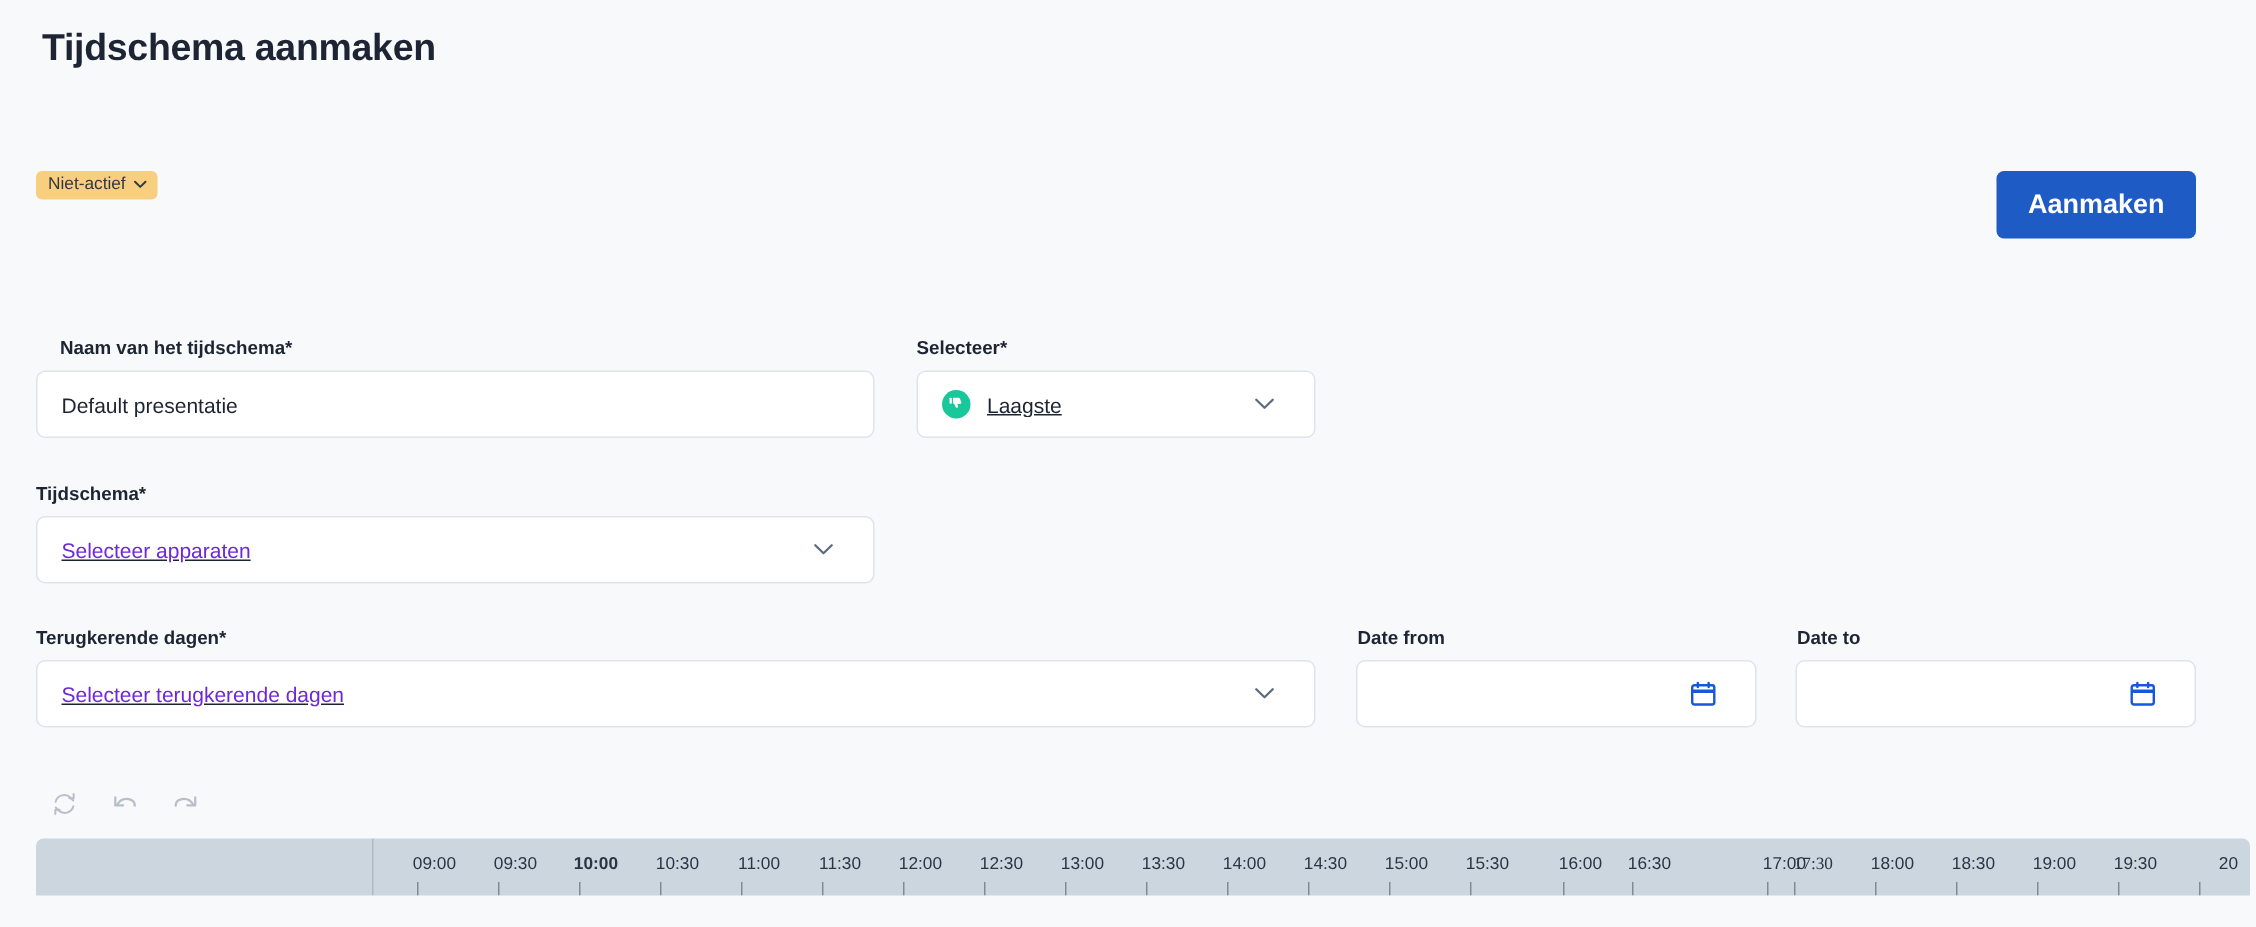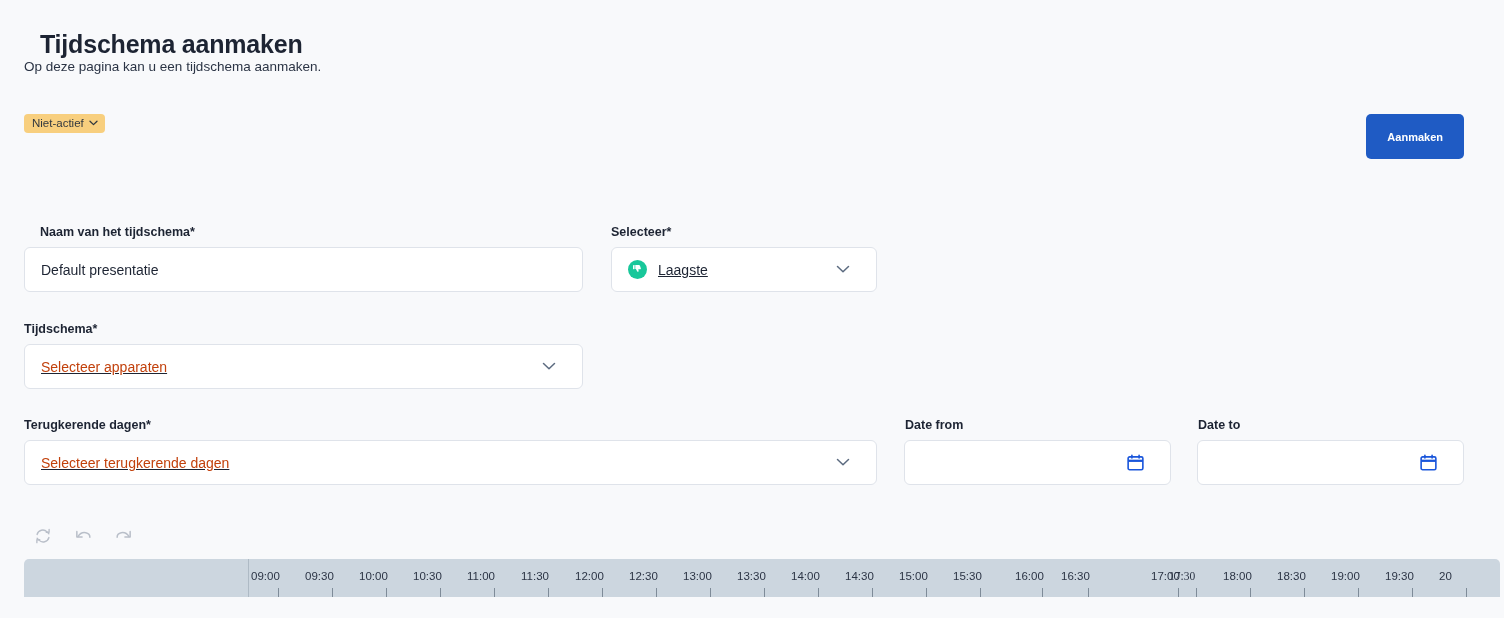--- a/index.html
+++ b/index.html
@@ -11,21 +11,21 @@
     font-family: "Liberation Sans", sans-serif;
     color: #1d2433;
     overflow: hidden;
   }
   .page { position: relative; width: 1504px; height: 618px; }
 
   
   .page-title {
     position: absolute; left: 24px; top: 14px;
     font-size: 25px; font-weight: bold; letter-spacing: -0.2px;
-    color: #1d2433; margin: 16px;
+    color: #1d2433; margin: 4px;
   }
   .page-subtitle {
     position: absolute; left: 24px; top: 59px;
     font-size: 13.5px; color: #2b3445; margin: 0;
   }
 
   
   .status-badge {
     position: absolute; left: 24px; top: 114px;
     display: inline-flex; align-items: center; gap: 5px;
@@ -36,21 +36,21 @@
   .status-badge .chev { display: inline-block; line-height: 0; }
   .status-badge .chev svg { display: block; }
 
   
   .btn-primary {
     position: absolute; right: 40px; top: 114px;
     background: #1f5bc4; color: #ffffff;
     border: none; border-radius: 5px;
     height: 45px; padding: 0 21px;
     font-family: "Liberation Sans", sans-serif;
-    font-size: 11px; font-weight: bold;
+    font-size: 18px; font-weight: bold;
     cursor: pointer;
   }
 
   
   .field-label {
     position: absolute;
     font-size: 12.5px; font-weight: bold; color: #1d2433;
   }
   .control {
     position: absolute;
@@ -58,21 +58,21 @@
     border: 1px solid #dfe3ea;
     border-radius: 6px;
     height: 45px;
     display: flex; align-items: center;
     padding: 0 26px 0 16px;
     font-size: 14px;
     color: #1d2433;
   }
   .control.is-select { cursor: pointer; text-decoration: underline; }
   .control .value { flex: 1 1 auto; white-space: nowrap; overflow: hidden; }
-  .control .placeholder { flex: 1 1 auto; color: #c2410c; white-space: nowrap; }
+  .control .placeholder { flex: 1 1 auto; color: #6d28d9; white-space: nowrap; }
   .control .chevron { flex: 0 0 auto; line-height: 0; margin-left: 8px; }
   .control .chevron svg { display: block; }
 
   .prio-icon {
     flex: 0 0 auto;
     width: 19px; height: 19px; border-radius: 50%;
     background: #18c79a;
     margin-right: 11px;
     display: flex; align-items: center; justify-content: center;
   }
@@ -104,36 +104,35 @@
     width: 225px; height: 100%;
     border-right: 1px solid #aebac5;
   }
   .tl-scale { position: absolute; left: 226px; top: 0; right: 0; height: 100%; }
   .tl-slot {
     position: absolute; top: 0; height: 100%;
     border-left: 1px solid transparent;
   }
   .tl-slot .tl-label {
     position: absolute; top: 11px; left: 0; width: 100%;
-    text-align: left;
+    text-align: right;
     font-size: 11.5px; color: #2b3445;
     white-space: nowrap;
   }
   .tl-slot .tl-tick {
     position: absolute; bottom: 0; left: 50%;
     width: 1px; height: 9px; background: #7e8b98;
   }
 </style>
 </head>
 <body>
 
 <div class="page">
 
   <h1 class="page-title">Tijdschema aanmaken</h1>
-  <p class="page-subtitle">Op deze pagina kan u een tijdschema aanmaken.</p>
 
   <div class="status-badge">
     <span>Niet-actief</span>
     <span class="chev">
       <svg width="9" height="6" viewBox="0 0 9 6" fill="none">
         <path d="M1 1.2L4.5 4.6L8 1.2" stroke="#32383f" stroke-width="1.3" stroke-linecap="round" stroke-linejoin="round"></path>
       </svg>
     </span>
   </div>
 
@@ -230,21 +229,21 @@
     <div class="tl-resource-col"></div>
     <div class="tl-scale" id="tl-scale">
         <div class="tl-slot" style="left: 0px; width: 54px;">
           <span class="tl-label">09:00</span>
           <span class="tl-tick"></span>
         </div>
         <div class="tl-slot" style="left: 54px; width: 54px;">
           <span class="tl-label">09:30</span>
           <span class="tl-tick"></span>
         </div>
-        <div class="tl-slot" style="left: 108px; width: 54px;">
+        <div class="tl-slot" style="left: 108px; width: 54px; font-weight: bold;">
           <span class="tl-label">10:00</span>
           <span class="tl-tick"></span>
         </div>
         <div class="tl-slot" style="left: 162px; width: 54px;">
           <span class="tl-label">10:30</span>
           <span class="tl-tick"></span>
         </div>
         <div class="tl-slot" style="left: 216px; width: 54px;">
           <span class="tl-label">11:00</span>
           <span class="tl-tick"></span>

